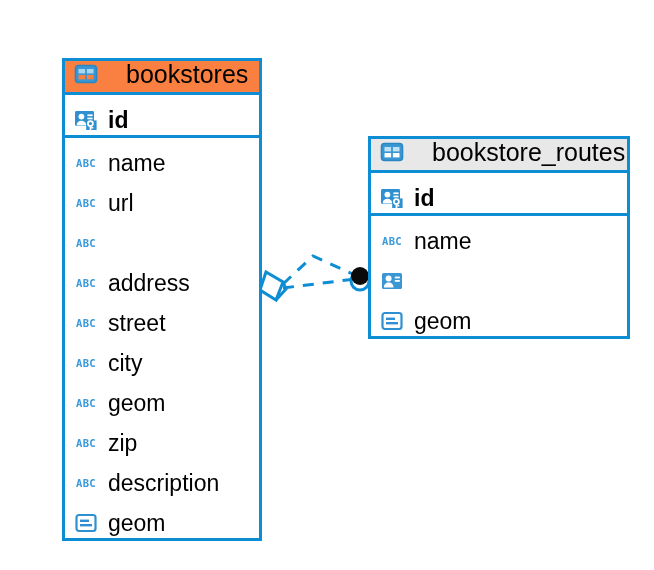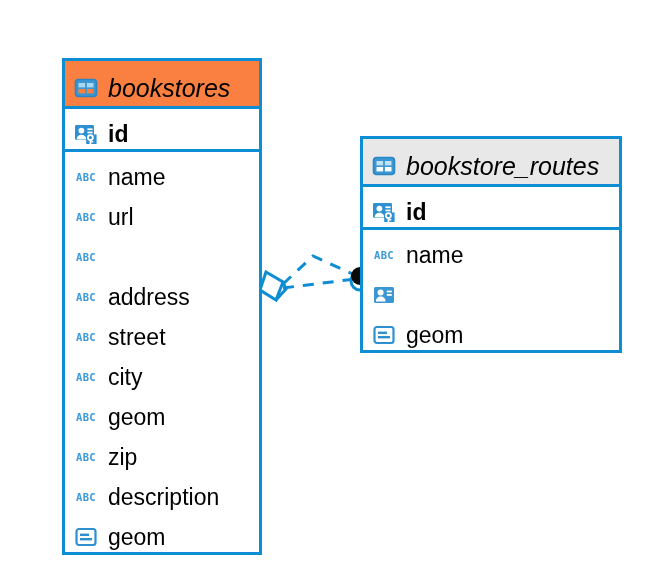--- a/index.html
+++ b/index.html
@@ -24,24 +24,23 @@
   .entity {
     position: absolute;
     box-sizing: border-box;
     border: 3px solid #0c8dd4;
     background: #ffffff;
   }
 
   .entity-header {
     display: flex;
     align-items: center;
-    gap: 9px;
-    padding: 14px 10px 5px 8px;
+    gap: 27px;
+    padding: 0 10px 5px 8px;
     box-sizing: border-box;
-    font-style: italic;
   }
   .entity-header.accent   { background: #f98040; }
   .entity-header.neutral  { background: #e8e8e8; }
 
   .entity-title {
     font-size: 25px;
     color: #000000;
     line-height: 1.05;
     white-space: nowrap;
   }
@@ -221,21 +220,21 @@
         <svg width="26" height="26" viewBox="0 0 26 26">
           <rect x="3.5" y="5" width="19" height="16" rx="2.4" fill="#ffffff" stroke="#2e90d0" stroke-width="2.2"></rect>
           <rect x="7" y="9.6" width="9" height="2.4" fill="#2e90d0"></rect>
           <rect x="7" y="14" width="12" height="2.4" fill="#2e90d0"></rect>
         </svg>
       </span>
       <span class="field-label">geom</span>
     </div>
   </div>
 
-  <div class="entity" id="entity-1" style="left:360px; top:136px; width:262px;">
+  <div class="entity" id="entity-1" style="left:368px; top:136px; width:262px;">
 
     <div class="entity-header neutral">
       <span class="field-icon">
         <svg width="26" height="26" viewBox="0 0 26 26">
           <rect x="2.5" y="4.5" width="21" height="17" rx="3" fill="#3b97d3" stroke="#2b86c4" stroke-width="1.6"></rect>
           <rect x="5.5" y="8" width="6.6" height="4.4" fill="#bfe2f5"></rect>
           <rect x="13.9" y="8" width="6.6" height="4.4" fill="#bfe2f5"></rect>
           <rect x="5.5" y="14" width="6.6" height="4.4" fill="#ffffff"></rect>
           <rect x="13.9" y="14" width="6.6" height="4.4" fill="#ffffff"></rect>
         </svg>

